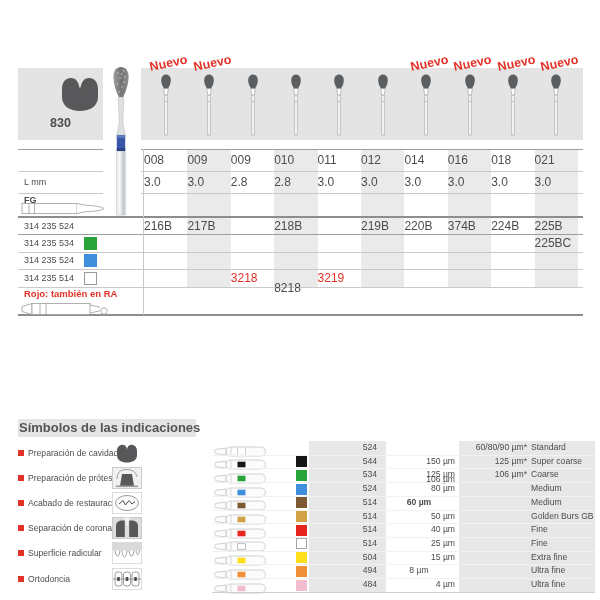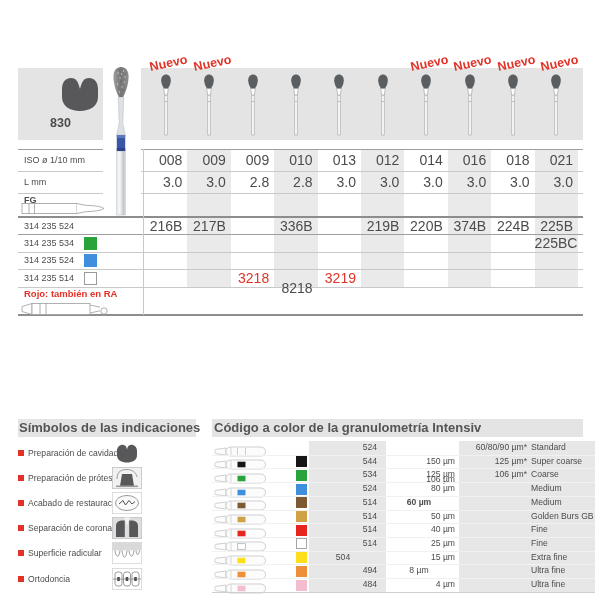--- a/index.html
+++ b/index.html
@@ -1,21 +1,21 @@
 <!DOCTYPE html>
 <html><head>
 <meta charset="utf-8">
 <style>
   html,body{margin:0;padding:0;background:#fff;}
   .page{position:relative;width:600px;height:600px;background:#fff;overflow:hidden;
         font-family:"Liberation Sans",sans-serif;color:#4c4c4e;}
   .abs{position:absolute;}
   .band{background:#e4e4e4;}
   .colband{background:#eaeaea;}
-  .cellv{font-size:14px;text-align:right;}
+  .cellv{font-size:12px;text-align:left;}
   .rowlabel{font-size:9px;text-align:left;}
   .bold{font-weight:bold;}
   .red{color:#e23227;}
   .nuevo{font-size:12.5px;font-weight:bold;color:#e23227;text-align:right;
          transform:rotate(-12deg);transform-origin:100% 100%;white-space:nowrap;}
   .heading{font-size:13px;font-weight:bold;color:#545456;line-height:18px;white-space:nowrap;}
   .gritcell{font-size:8.6px;line-height:13.7px;white-space:nowrap;}
   .symlabel{font-size:8.6px;line-height:23px;white-space:nowrap;}
   .chip{position:absolute;}
 </style>
@@ -92,21 +92,20 @@
       <g fill="#565656">
         <circle cx="17" cy="16" r="0.6"></circle>
           <circle cx="14.5" cy="23" r="0.6"></circle>
           <circle cx="20" cy="25" r="0.6"></circle>
         <circle cx="15" cy="5" r="0.6"></circle>
           <circle cx="21.5" cy="9" r="0.6"></circle>
       </g>
     </svg>
   </div>
 
-  <div class="abs rowlabel" style="left:24px;top:149px;width:118px;height:22px;line-height:22px;">ISO ø 1/10 mm</div>
   <div class="abs rowlabel" style="left:24px;top:171px;width:118px;height:22px;line-height:22px;">L mm</div>
   <div class="abs rowlabel bold" style="left:24px;top:195px;width:40px;height:12px;">FG</div>
 
   <div class="abs" style="left:21px;top:201px;width:86px;height:15px;">
     <svg width="86" height="15" viewBox="0 0 86 15">
       <rect x="1" y="2.5" width="55" height="10" fill="#fff" stroke="#9d9d9d" stroke-width="0.8"></rect>
       <line x1="8" y1="2.5" x2="8" y2="12.5" stroke="#9d9d9d" stroke-width="0.8"></line>
       <line x1="13.5" y1="2.5" x2="13.5" y2="12.5" stroke="#9d9d9d" stroke-width="0.8"></line>
       <path d="M56,2.5 L64,4.2 Q80,4.8 83,7.5 Q80,10.2 64,10.8 L56,12.5" fill="#fff" stroke="#9d9d9d" stroke-width="0.8"></path>
     </svg>
@@ -196,36 +195,36 @@
     </div>
   <div id="value-layer" class="abs" style="left:0;top:0;">
       <div class="cellv" style="position:absolute;left:144px;top:149px;width:38.4px;height:22px;line-height:22px;">008</div>
       <div class="cellv" style="position:absolute;left:144px;top:171px;width:38.4px;height:22px;line-height:22px;">3.0</div>
       <div class="cellv" style="position:absolute;left:187.4px;top:149px;width:38.4px;height:22px;line-height:22px;">009</div>
       <div class="cellv" style="position:absolute;left:187.4px;top:171px;width:38.4px;height:22px;line-height:22px;">3.0</div>
       <div class="cellv" style="position:absolute;left:230.8px;top:149px;width:38.4px;height:22px;line-height:22px;">009</div>
       <div class="cellv" style="position:absolute;left:230.8px;top:171px;width:38.4px;height:22px;line-height:22px;">2.8</div>
       <div class="cellv" style="position:absolute;left:274.2px;top:149px;width:38.4px;height:22px;line-height:22px;">010</div>
       <div class="cellv" style="position:absolute;left:274.2px;top:171px;width:38.4px;height:22px;line-height:22px;">2.8</div>
-      <div class="cellv" style="position:absolute;left:317.6px;top:149px;width:38.4px;height:22px;line-height:22px;">013</div>
+      <div class="cellv" style="position:absolute;left:317.6px;top:149px;width:38.4px;height:22px;line-height:22px;">011</div>
       <div class="cellv" style="position:absolute;left:317.6px;top:171px;width:38.4px;height:22px;line-height:22px;">3.0</div>
       <div class="cellv" style="position:absolute;left:361px;top:149px;width:38.4px;height:22px;line-height:22px;">012</div>
       <div class="cellv" style="position:absolute;left:361px;top:171px;width:38.4px;height:22px;line-height:22px;">3.0</div>
       <div class="cellv" style="position:absolute;left:404.4px;top:149px;width:38.4px;height:22px;line-height:22px;">014</div>
       <div class="cellv" style="position:absolute;left:404.4px;top:171px;width:38.4px;height:22px;line-height:22px;">3.0</div>
       <div class="cellv" style="position:absolute;left:447.8px;top:149px;width:38.4px;height:22px;line-height:22px;">016</div>
       <div class="cellv" style="position:absolute;left:447.8px;top:171px;width:38.4px;height:22px;line-height:22px;">3.0</div>
       <div class="cellv" style="position:absolute;left:491.2px;top:149px;width:38.4px;height:22px;line-height:22px;">018</div>
       <div class="cellv" style="position:absolute;left:491.2px;top:171px;width:38.4px;height:22px;line-height:22px;">3.0</div>
       <div class="cellv" style="position:absolute;left:534.5999999999999px;top:149px;width:38.4px;height:22px;line-height:22px;">021</div>
       <div class="cellv" style="position:absolute;left:534.5999999999999px;top:171px;width:38.4px;height:22px;line-height:22px;">3.0</div>
       <div class="rowlabel" style="position:absolute;left:24px;top:217px;width:62px;height:18px;line-height:18px;">314 235 524</div>
       <div class="cellv" style="position:absolute;left:144px;top:217px;width:38.4px;height:36px;line-height:18px;">216B</div>
       <div class="cellv" style="position:absolute;left:187.4px;top:217px;width:38.4px;height:18px;line-height:18px;">217B</div>
-      <div class="cellv" style="position:absolute;left:274.2px;top:217px;width:38.4px;height:18px;line-height:18px;">336B</div>
+      <div class="cellv" style="position:absolute;left:274.2px;top:217px;width:38.4px;height:18px;line-height:18px;">218B</div>
       <div class="cellv" style="position:absolute;left:361px;top:217px;width:38.4px;height:18px;line-height:18px;">219B</div>
       <div class="cellv" style="position:absolute;left:404.4px;top:217px;width:38.4px;height:18px;line-height:18px;">220B</div>
       <div class="cellv" style="position:absolute;left:447.8px;top:217px;width:38.4px;height:18px;line-height:18px;">374B</div>
       <div class="cellv" style="position:absolute;left:491.2px;top:217px;width:38.4px;height:18px;line-height:18px;">224B</div>
       <div class="cellv" style="position:absolute;left:534.5999999999999px;top:217px;width:38.4px;height:18px;line-height:18px;">225B</div>
       <div class="rowlabel" style="position:absolute;left:24px;top:235px;width:62px;height:17px;line-height:17px;">314 235 534</div>
       <div class="chip" style="position:absolute;left:84px;top:237px;width:13px;height:13px;background:#29a43b;box-sizing:border-box;"></div>
       <div class="cellv" style="position:absolute;left:534.5999999999999px;top:235px;width:38.4px;height:17px;line-height:17px;">225BC</div>
       <div class="rowlabel" style="position:absolute;left:24px;top:252px;width:62px;height:17px;line-height:17px;">314 235 524</div>
       <div class="chip" style="position:absolute;left:84px;top:254px;width:13px;height:13px;background:#3f8fdc;box-sizing:border-box;"></div>
@@ -282,23 +281,20 @@
           <rect x="3" y="4" width="7" height="14" rx="2.5" fill="#fff" stroke="#8e8e8e" stroke-width="0.9"></rect>
           <rect x="11.5" y="4" width="7" height="14" rx="2.5" fill="#fff" stroke="#8e8e8e" stroke-width="0.9"></rect>
           <rect x="20" y="4" width="7" height="14" rx="2.5" fill="#fff" stroke="#8e8e8e" stroke-width="0.9"></rect>
           <line x1="1" y1="11" x2="29" y2="11" stroke="#8e8e8e" stroke-width="0.9"></line>
           <rect x="5.2" y="9" width="2.6" height="4" fill="#4e4e50"></rect>
           <rect x="13.7" y="9" width="2.6" height="4" fill="#4e4e50"></rect>
           <rect x="22.2" y="9" width="2.6" height="4" fill="#4e4e50"></rect>
         </svg></div>
     </div>
 
-  <div class="abs band" style="left:212px;top:419px;width:371px;height:18px;">
-    <div class="heading" style="padding-left:2px;">Código a color de la granulometría Intensiv</div>
-  </div>
   <div class="abs" style="left:309px;top:441px;width:77px;height:151px;background:#e7e7e7;"></div>
   <div class="abs" style="left:459px;top:441px;width:136px;height:151px;background:#e7e7e7;"></div>
   <div id="grit-rows" class="abs" style="left:0;top:0;">
       <div style="position:absolute;left:213px;top:442.5px;width:54px;height:11px;"><svg width="54" height="11" viewBox="0 0 54 11">
     <path d="M2.5,3.4 L13,2 L13,9 L2.5,7.6 C1.6,6.4 1.6,4.6 2.5,3.4 Z" fill="#fcfcfc" stroke="#bcbcbc" stroke-width="0.7"></path>
     <rect x="13" y="1" width="39.5" height="9" rx="4.5" fill="#fcfcfc" stroke="#bcbcbc" stroke-width="0.7"></rect>
     <line x1="18" y1="1.4" x2="18" y2="9.6" stroke="#c6c6c6" stroke-width="0.7"></line>
     <line x1="24.5" y1="2" x2="24.5" y2="9" stroke="#c0c0c0" stroke-width="0.8"></line>
             <line x1="32.5" y1="2" x2="32.5" y2="9" stroke="#c0c0c0" stroke-width="0.8"></line>
         </svg></div>
@@ -391,21 +387,21 @@
       <div class="gritcell" style="position:absolute;left:459px;top:536.9px;width:68px;height:13.7px;text-align:right;"></div>
       <div class="gritcell" style="position:absolute;left:531px;top:536.9px;width:64px;height:13.7px;text-align:left;">Fine</div>
       <div style="position:absolute;left:212px;top:550.6px;width:383px;height:1px;background:#f1f1f1;"></div>
       <div style="position:absolute;left:213px;top:552.1px;width:54px;height:11px;"><svg width="54" height="11" viewBox="0 0 54 11">
     <path d="M2.5,3.4 L13,2 L13,9 L2.5,7.6 C1.6,6.4 1.6,4.6 2.5,3.4 Z" fill="#fcfcfc" stroke="#bcbcbc" stroke-width="0.7"></path>
     <rect x="13" y="1" width="39.5" height="9" rx="4.5" fill="#fcfcfc" stroke="#bcbcbc" stroke-width="0.7"></rect>
     <line x1="18" y1="1.4" x2="18" y2="9.6" stroke="#c6c6c6" stroke-width="0.7"></line>
     <rect x="24.5" y="2.7" width="8" height="5.6" fill="#ffdf1b"></rect>
         </svg></div>
       <div style="position:absolute;left:296px;top:552.1px;width:11px;height:11px;background:#ffdf1b;box-sizing:border-box;"></div>
-      <div class="gritcell" style="position:absolute;left:309px;top:550.6px;width:68px;height:13.7px;text-align:center;">504</div>
+      <div class="gritcell" style="position:absolute;left:309px;top:550.6px;width:68px;height:13.7px;text-align:right;">504</div>
       <div class="gritcell" style="position:absolute;left:383px;top:550.6px;width:72px;height:13.7px;text-align:right;">15 µm</div>
       <div class="gritcell" style="position:absolute;left:459px;top:550.6px;width:68px;height:13.7px;text-align:right;"></div>
       <div class="gritcell" style="position:absolute;left:531px;top:550.6px;width:64px;height:13.7px;text-align:left;">Extra fine</div>
       <div style="position:absolute;left:212px;top:564.3px;width:383px;height:1px;background:#f1f1f1;"></div>
       <div style="position:absolute;left:213px;top:565.8px;width:54px;height:11px;"><svg width="54" height="11" viewBox="0 0 54 11">
     <path d="M2.5,3.4 L13,2 L13,9 L2.5,7.6 C1.6,6.4 1.6,4.6 2.5,3.4 Z" fill="#fcfcfc" stroke="#bcbcbc" stroke-width="0.7"></path>
     <rect x="13" y="1" width="39.5" height="9" rx="4.5" fill="#fcfcfc" stroke="#bcbcbc" stroke-width="0.7"></rect>
     <line x1="18" y1="1.4" x2="18" y2="9.6" stroke="#c6c6c6" stroke-width="0.7"></line>
     <rect x="24.5" y="2.7" width="8" height="5.6" fill="#ef8f3a"></rect>
         </svg></div>

